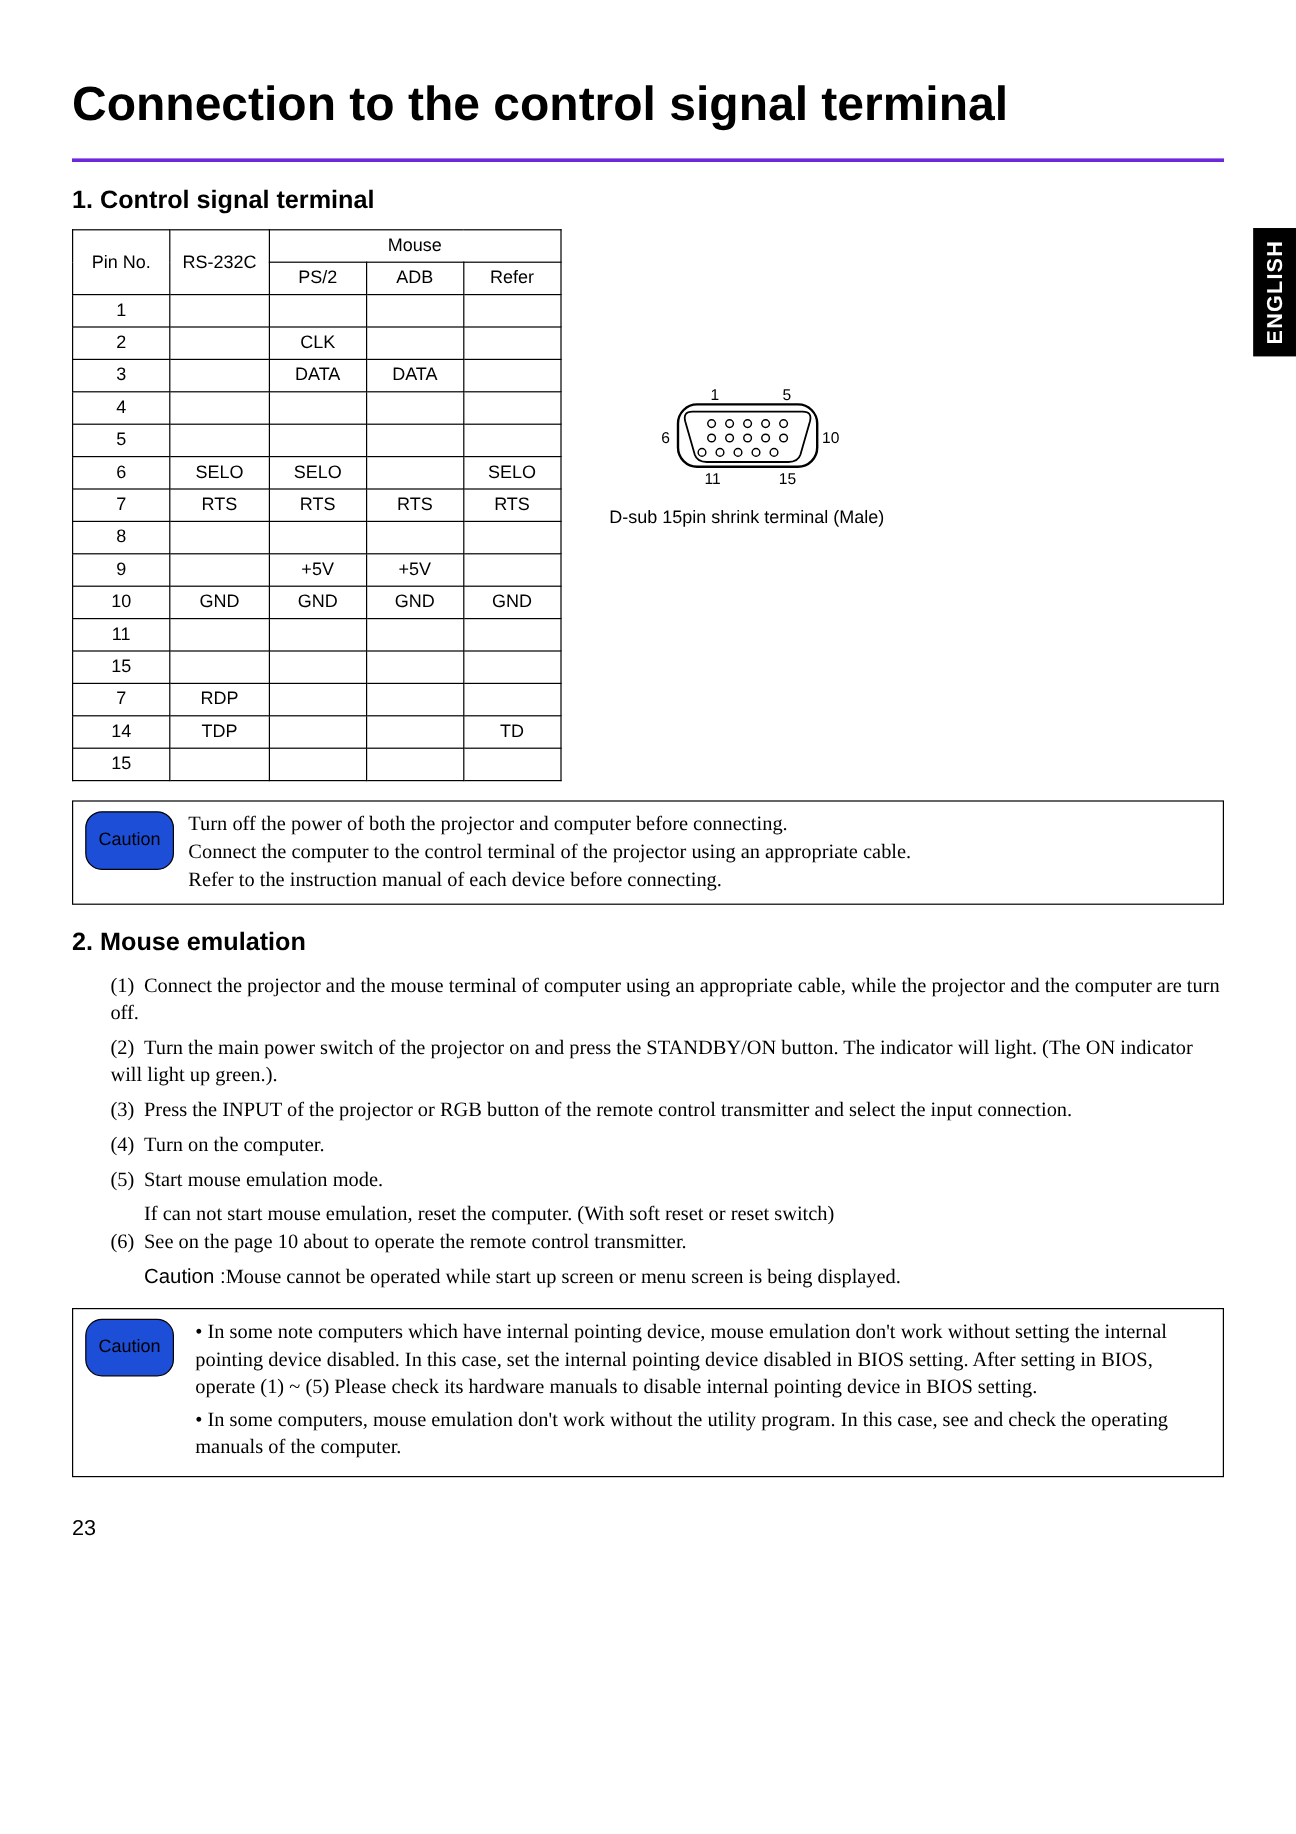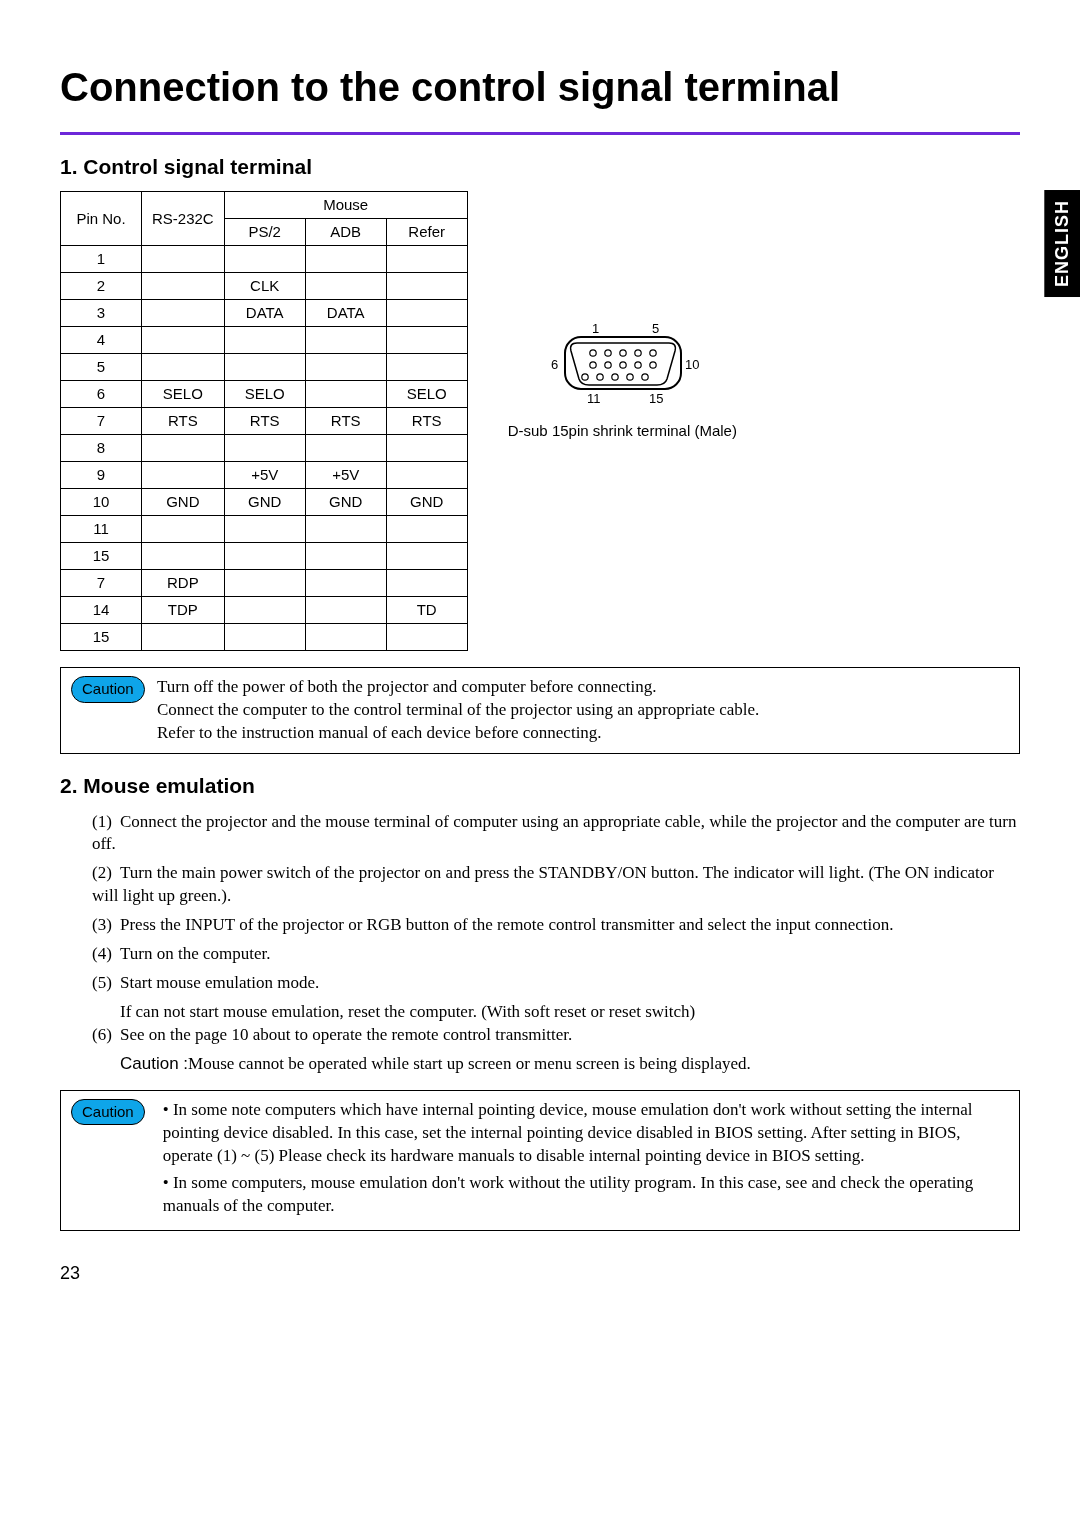--- a/index.html
+++ b/index.html
@@ -65,26 +65,26 @@
     border: 1px solid #000;
     margin: 16px 0 6px 0;
     padding: 8px 10px 8px 10px;
     position: relative;
     font-size: 17px;
   }
   .caution-badge {
     display: inline-block;
     border: 1px solid #000;
     border-radius: 14px;
-    padding: 2px 10px;
+    padding: 13px 10px;
     font-family: Arial, Helvetica, sans-serif;
     font-size: 15px;
     vertical-align: top;
     margin-right: 8px;
-    background:#0ea5e9;
+    background:#1d4ed8;
   }
   .caution-lines { display:inline-block; vertical-align:top; max-width: calc(100% - 90px); }
   .steps { margin: 4px 0 0 32px; }
   .step { margin-bottom: 6px; }
   .step .num { display:inline-block; width:28px; }
   .step .txt { display:inline; }
   .step-sub { margin-left:28px; }
   .inline-caution {
     font-family: Arial, Helvetica, sans-serif;
   }

